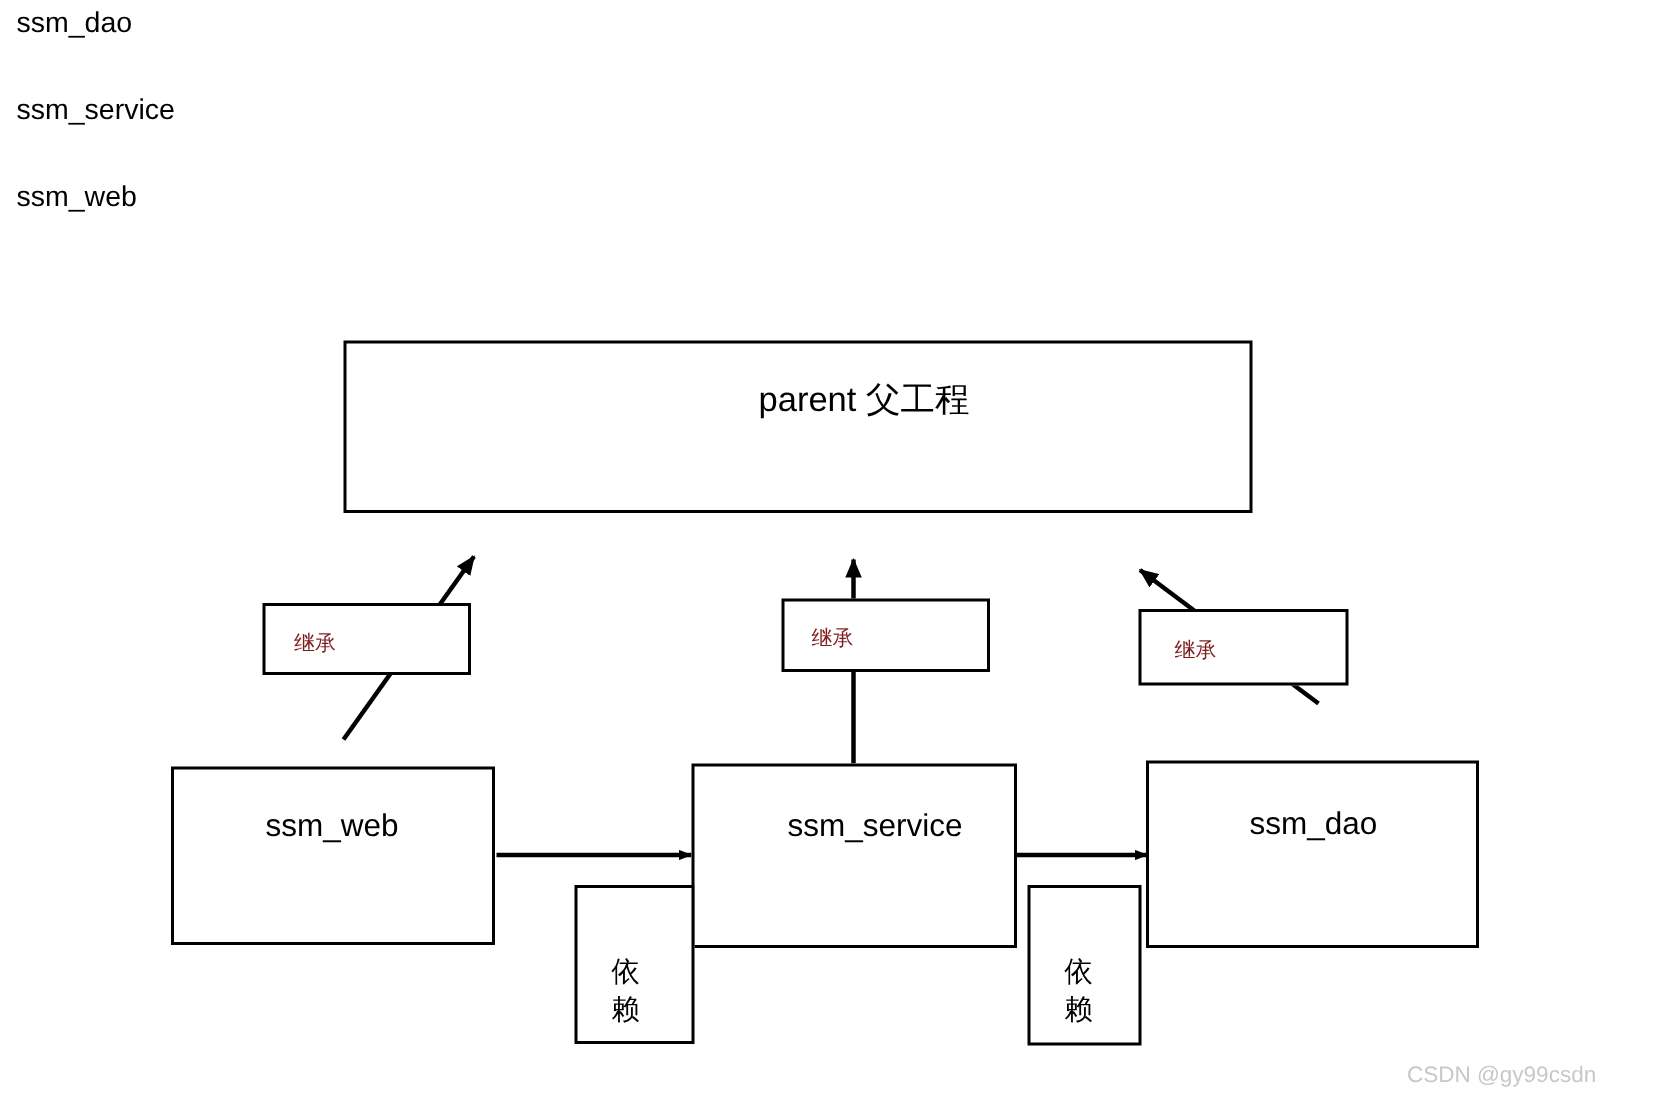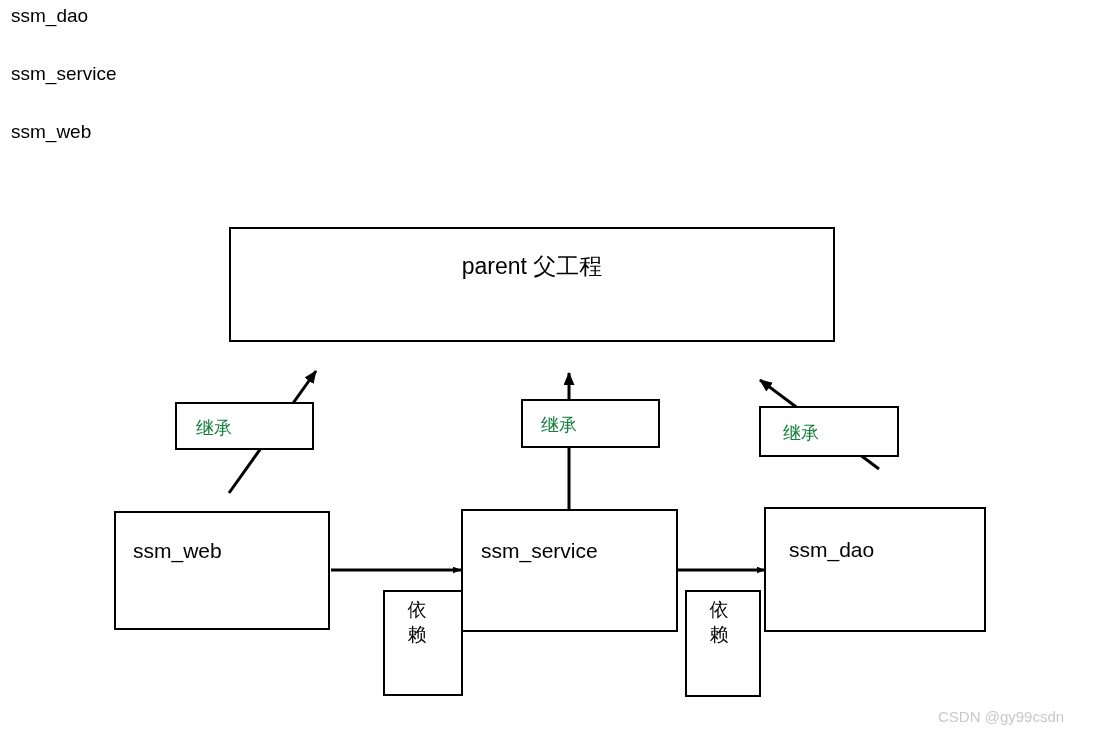--- a/index.html
+++ b/index.html
@@ -38,20 +38,21 @@
     box-sizing: border-box;
     border: 2px solid #000000;
     background: #ffffff;
   }
   .node-label {
     position: absolute;
     font-size: 21px;
     line-height: 21px;
     white-space: nowrap;
     color: #000000;
+    margin-left: 44px;
   }
 
   
   #parent-box { left: 229px; top: 227px; width: 606px; height: 115px; }
   #parent-label {
     left: 229px; top: 253px; width: 606px;
     text-align: center;
     font-size: 23px;
     line-height: 26px;
   }
@@ -67,23 +68,23 @@
 
   
   .tag-box {
     position: absolute;
     box-sizing: border-box;
     border: 2px solid #000000;
     background: #ffffff;
   }
   .tag-text {
     position: absolute;
-    font-size: 18px;
+    font-size: 14px;
     line-height: 20px;
-    color: #15803d;
+    color: #7f1d1d;
     white-space: nowrap;
   }
   #inherit-box-1  { left: 175px; top: 402px; width: 139px; height: 48px; }
   #inherit-text-1 { left: 196px; top: 418px; }
   #inherit-box-2  { left: 521px; top: 399px; width: 139px; height: 49px; }
   #inherit-text-2 { left: 541px; top: 415px; }
   #inherit-box-3  { left: 759px; top: 406px; width: 140px; height: 51px; }
   #inherit-text-3 { left: 783px; top: 423px; }
 
   
@@ -94,20 +95,21 @@
     background: #ffffff;
   }
   .dep-text {
     position: absolute;
     font-size: 19px;
     line-height: 25px;
     width: 22px;
     color: #000000;
     word-break: break-all;
     text-align: center;
+    margin-top: 39px;
   }
   #dep-box-1  { left: 383px; top: 590px; width: 80px; height: 106px; }
   #dep-text-1 { left: 406px; top: 597px; }
   #dep-box-2  { left: 685px; top: 590px; width: 76px; height: 107px; }
   #dep-text-2 { left: 708px; top: 597px; }
 
   #watermark {
     position: absolute;
     left: 938px;
     top: 708px;

